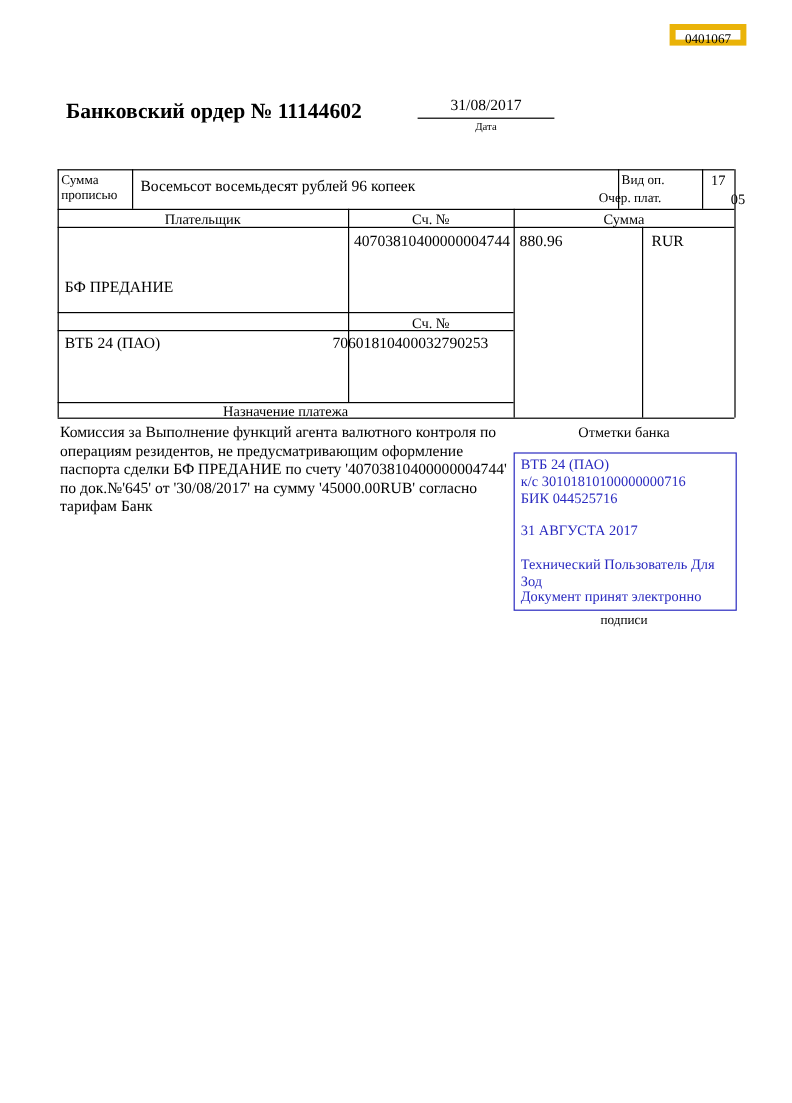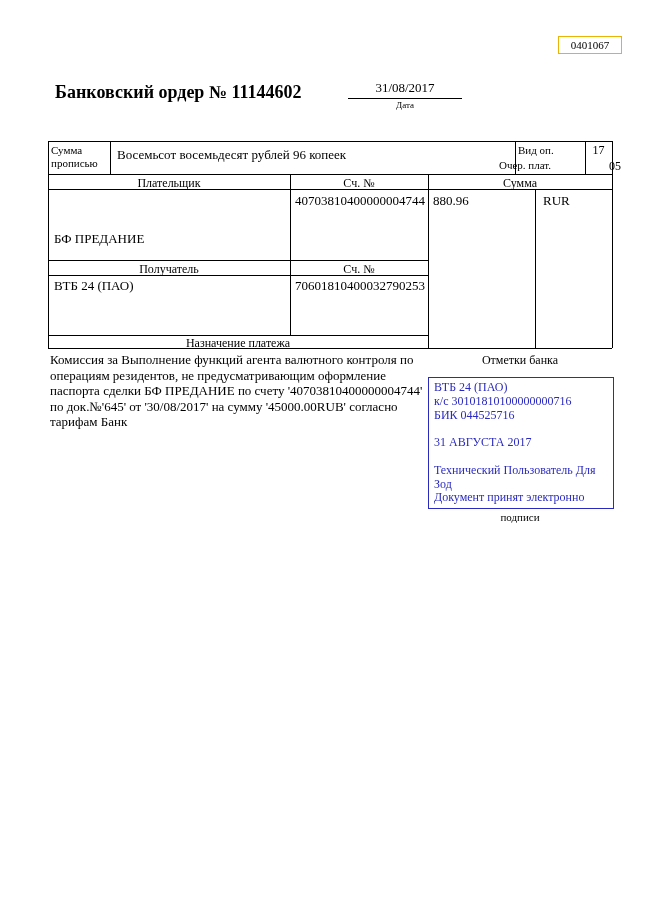--- a/index.html
+++ b/index.html
@@ -11,22 +11,22 @@
   }
   .page { position: relative; width: 660px; height: 919px; background: #fff; overflow: hidden; }
   .abs { position: absolute; }
   .hline { position: absolute; height: 1px; background: #000; }
   .vline { position: absolute; width: 1px; background: #000; }
   .center { text-align: center; }
   .fs12 { font-size: 12px; line-height: 14px; }
   .fs13 { font-size: 13px; line-height: 15px; }
 
   .form-code {
-    left: 558px; top: 36px; width: 64px; height: 18px;
-    border: 1px solid #eab308; text-align: center;
+    left: 558px; top: 20px; width: 64px; height: 18px;
+    border: 5px solid #eab308; text-align: center;
     font-size: 11px; line-height: 16px;
   }
   .title { left: 55px; top: 82px; font-size: 18px; font-weight: bold; }
   .date-value {
     left: 348px; top: 80px; width: 114px; text-align: center;
     font-size: 13px; padding-bottom: 2px; border-bottom: 1px solid #000;
   }
   .date-label { left: 348px; top: 100px; width: 114px; text-align: center; font-size: 9px; }
 
   .sum-label { left: 51px; top: 144px; width: 58px; font-size: 11px; line-height: 13px; }
@@ -39,21 +39,21 @@
   .hdr-payer  { left: 48px;  top: 176px; width: 242px; }
   .hdr-acc1   { left: 290px; top: 176px; width: 138px; }
   .hdr-sum    { left: 428px; top: 176px; width: 184px; }
   .payer-name { left: 54px;  top: 193px; margin-top: 38px; }
   .payer-acc  { left: 295px; top: 193px; }
   .amount-val { left: 433px; top: 193px; }
   .currency   { left: 543px; top: 193px; }
   .hdr-payee  { left: 48px;  top: 262px; width: 242px; }
   .hdr-acc2   { left: 290px; top: 262px; width: 138px; }
   .payee-name { left: 54px;  top: 278px; }
-  .payee-acc  { left: 295px; top: 278px; }
+  .payee-acc  { left: 277px; top: 278px; }
   .hdr-purpose{ left: 48px;  top: 336px; width: 380px; }
   .purpose-text {
     left: 50px; top: 352px; width: 378px;
     font-size: 13px; line-height: 15.5px;
   }
   .hdr-marks  { left: 428px; top: 353px; width: 184px; }
 
   .stamp {
     left: 428px; top: 377px; width: 186px; height: 132px;
     border: 1px solid #2a2ac0; color: #2a2ac0;
@@ -103,21 +103,20 @@
 
   <div class="abs center fs12 hdr-payer">Плательщик</div>
   <div class="abs center fs12 hdr-acc1">Сч. №</div>
   <div class="abs center fs12 hdr-sum">Сумма</div>
 
   <div class="abs fs13 payer-name">БФ ПРЕДАНИЕ</div>
   <div class="abs fs13 payer-acc">40703810400000004744</div>
   <div class="abs fs13 amount-val">880.96</div>
   <div class="abs fs13 currency">RUR</div>
 
-  <div class="abs center fs12 hdr-payee">Получатель</div>
   <div class="abs center fs12 hdr-acc2">Сч. №</div>
   <div class="abs fs13 payee-name">ВТБ 24 (ПАО)</div>
   <div class="abs fs13 payee-acc">70601810400032790253</div>
 
   <div class="abs center fs12 hdr-purpose">Назначение платежа</div>
   <div class="abs purpose-text">Комиссия за Выполнение функций агента валютного контроля по операциям резидентов, не предусматривающим оформление паспорта сделки БФ ПРЕДАНИЕ по счету '40703810400000004744' по док.№'645' от '30/08/2017' на сумму '45000.00RUB' согласно тарифам Банк</div>
 
   <div class="abs center fs12 hdr-marks">Отметки банка</div>
   <div class="abs stamp">ВТБ 24 (ПАО)
 к/с 30101810100000000716

